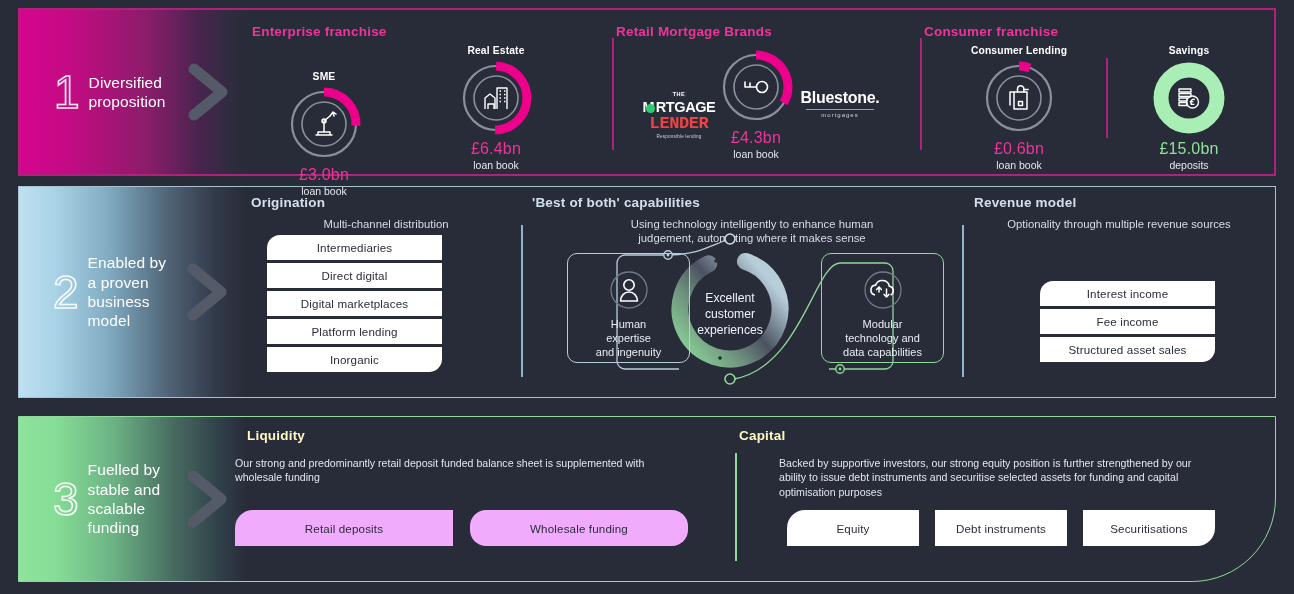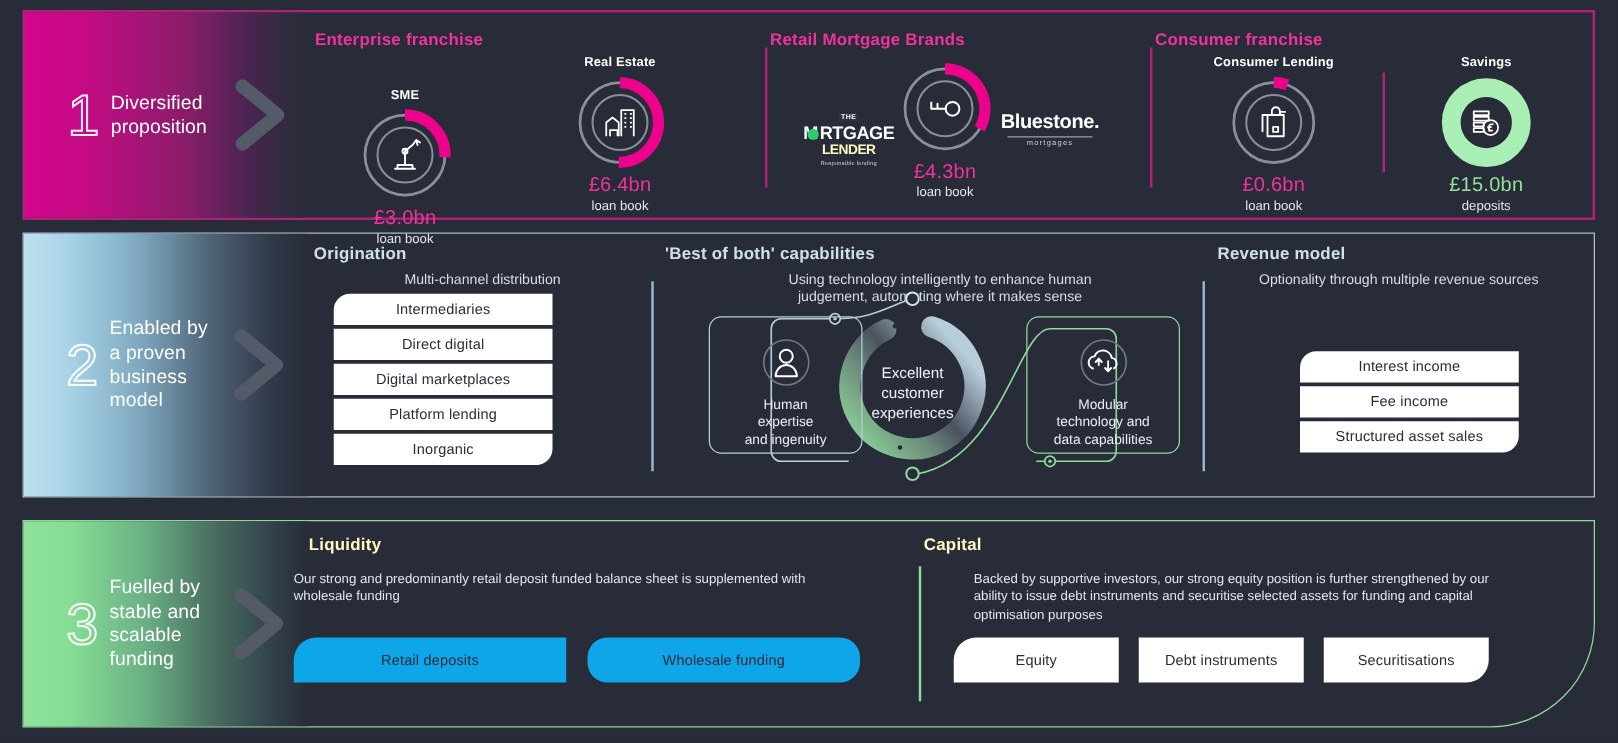--- a/index.html
+++ b/index.html
@@ -50,21 +50,21 @@
   .donut-wrap { margin: 6px auto 0; width: 72px; height: 72px; position: relative; }
   .val { font-size: 16px; margin-top: 6px; letter-spacing: .2px; }
   .val.p { color: #f0339a; }
   .val.g { color: #8fe39c; }
   .sub { font-size: 10.5px; color: #e3e7ee; margin-top: 1px; }
 
   
   .pill { background: #ffffff; color: #2a2d3a; font-size: 11.6px;
           display: flex; align-items: center; justify-content: center;
           height: 25px; letter-spacing: .15px; }
-  .pill.greenfill { background: #0ea5e9; }
+  .pill.greenfill { background: #f0abfc; }
   .pill.tl { border-top-left-radius: 13px; }
   .pill.br { border-bottom-right-radius: 13px; }
 
   .stack { position: absolute; display: flex; flex-direction: column; gap: 3px; }
 
   
   .capbox { position: absolute; border-radius: 10px; text-align: center;
             display: flex; flex-direction: column; align-items: center;
             justify-content: center; padding-top: 13px; }
   .capbox .lbl { font-size: 11px; color: #e9edf3; line-height: 1.3; margin-top: 7px; }
@@ -136,21 +136,21 @@
       </div>
       <div class="val p">£6.4bn</div>
       <div class="sub">loan book</div>
     </div>
 
     <div class="logo-tml" style="left:614px;top:72px;width:90px;">
       <div style="font-size:5.5px;font-weight:700;color:#fff;background:#2f3240;display:inline-block;padding:0 2px;letter-spacing:.5px;">THE</div>
       <div style="font-size:14.5px;font-weight:700;color:#fff;letter-spacing:-.4px;line-height:1;">
         <span>M</span><span style="display:inline-block;width:9px;height:9px;border-radius:50%;background:#2ecc71;margin:0 0px -1px -8.5px;"></span><span style="margin-left:1px">RTGAGE</span>
       </div>
-      <div style="font-size:11px;font-weight:700;color:#fef9c3;letter-spacing:-.4px;line-height:1;">LENDER</div>
+      <div style="font-size:17px;font-weight:700;color:#ef4444;letter-spacing:-.4px;line-height:1;font-family:Liberation Mono, monospace;">LENDER</div>
       <div style="font-size:4.6px;color:#cfd3dc;margin-top:2px;letter-spacing:.2px;">Responsible lending</div>
     </div>
 
     <div class="metric" style="left:676px;top:35px;">
       <div class="cap"></div>
       <div class="donut-wrap">
         <svg width="72" height="72" viewBox="0 0 72 72">
           <circle cx="36" cy="36" r="32" fill="none" stroke="#8a8f9c" stroke-width="2.2"></circle>
           <path d="M36 4 A32 32 0 0 1 63.7 52" fill="none" stroke="#ec008c" stroke-width="9"></path>
           <circle cx="36" cy="36" r="22" fill="none" stroke="#8a8f9c" stroke-width="1.6"></circle>
@@ -332,20 +332,20 @@
 
     <div class="sec-title green" style="position:absolute;left:228px;top:11px;width:484px;">Liquidity</div>
     <div class="body-copy" style="left:216px;top:39px;width:450px;">Our strong and predominantly retail deposit funded balance sheet is supplemented with wholesale funding</div>
     <div style="position:absolute;left:216px;top:93px;display:flex;gap:17px;">
       <div class="pill greenfill tl" style="width:218px;height:36px;font-size:11.6px;border-top-left-radius:18px;">Retail deposits</div>
       <div class="pill greenfill br" style="width:218px;height:36px;font-size:11.6px;border-bottom-right-radius:18px;border-radius:16px;">Wholesale funding</div>
     </div>
 
     <div class="sec-title green" style="position:absolute;left:720px;top:11px;width:530px;">Capital</div>
     <div class="body-copy" style="left:760px;top:39px;width:440px;">Backed by supportive investors, our strong equity position is further strengthened by our ability to issue debt instruments and securitise selected assets for funding and capital optimisation purposes</div>
-    <div style="position:absolute;left:744px;top:93px;display:flex;gap:16px;">
+    <div style="position:absolute;left:768px;top:93px;display:flex;gap:16px;">
       <div class="pill tl" style="width:132px;height:36px;font-size:11.6px;border-top-left-radius:18px;">Equity</div>
       <div class="pill" style="width:132px;height:36px;font-size:11.6px;">Debt instruments</div>
       <div class="pill br" style="width:132px;height:36px;font-size:11.6px;border-bottom-right-radius:18px;">Securitisations</div>
     </div>
   </div>
 
 </div>
 
 </body></html>

